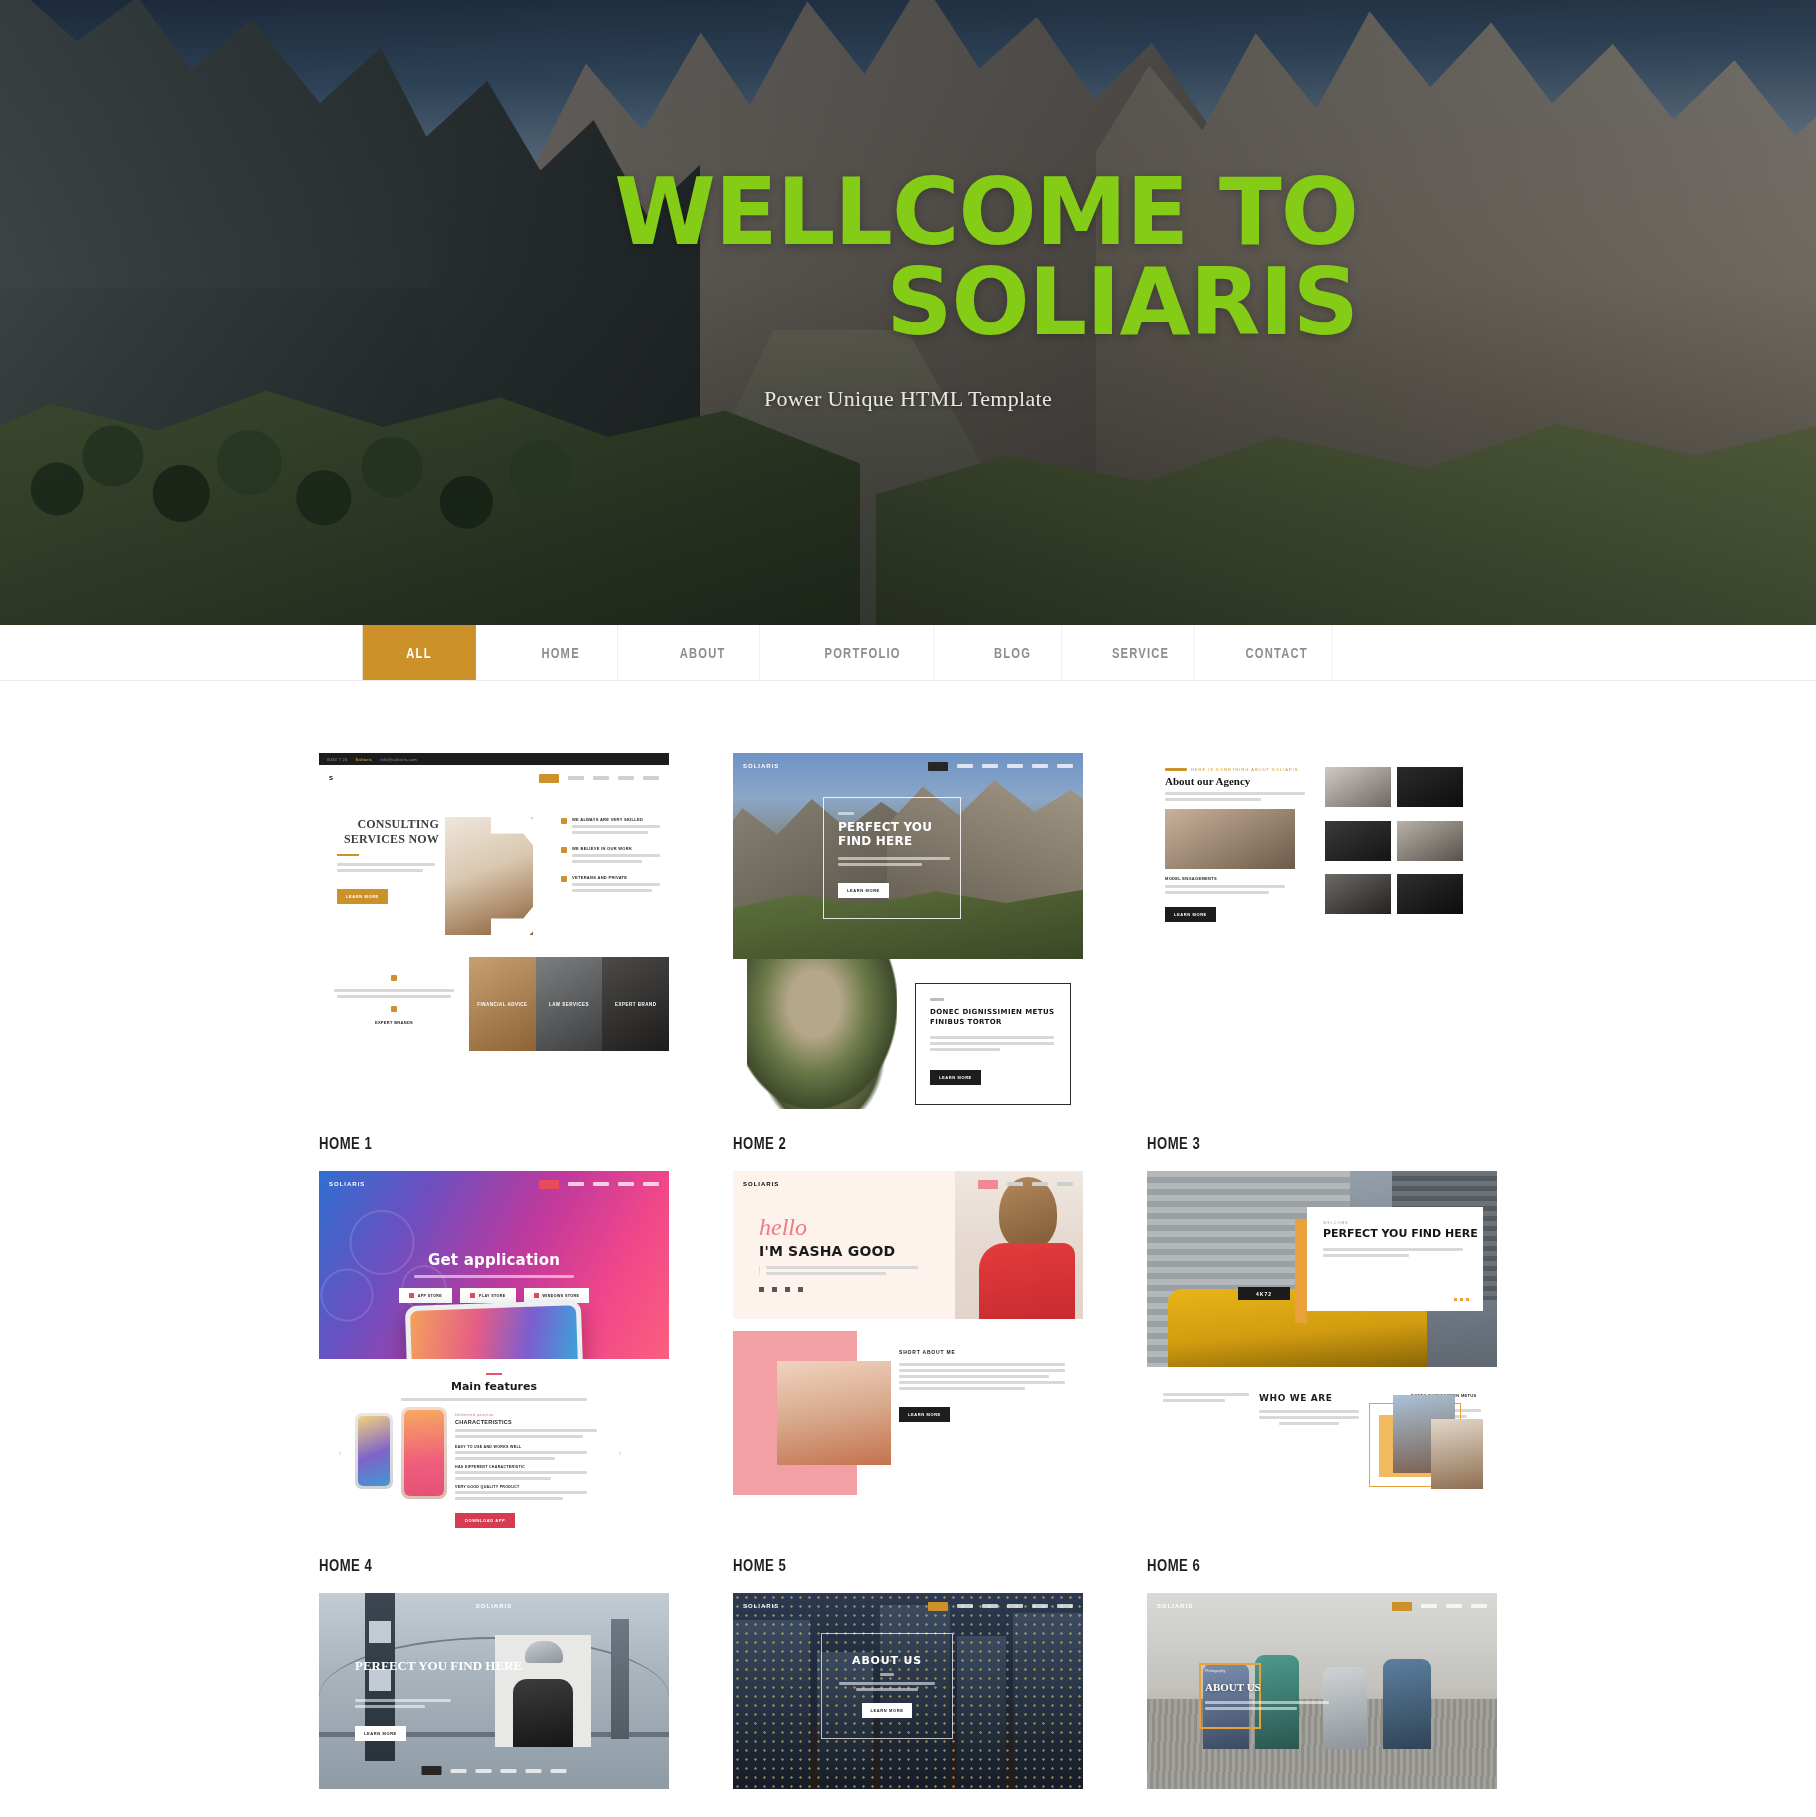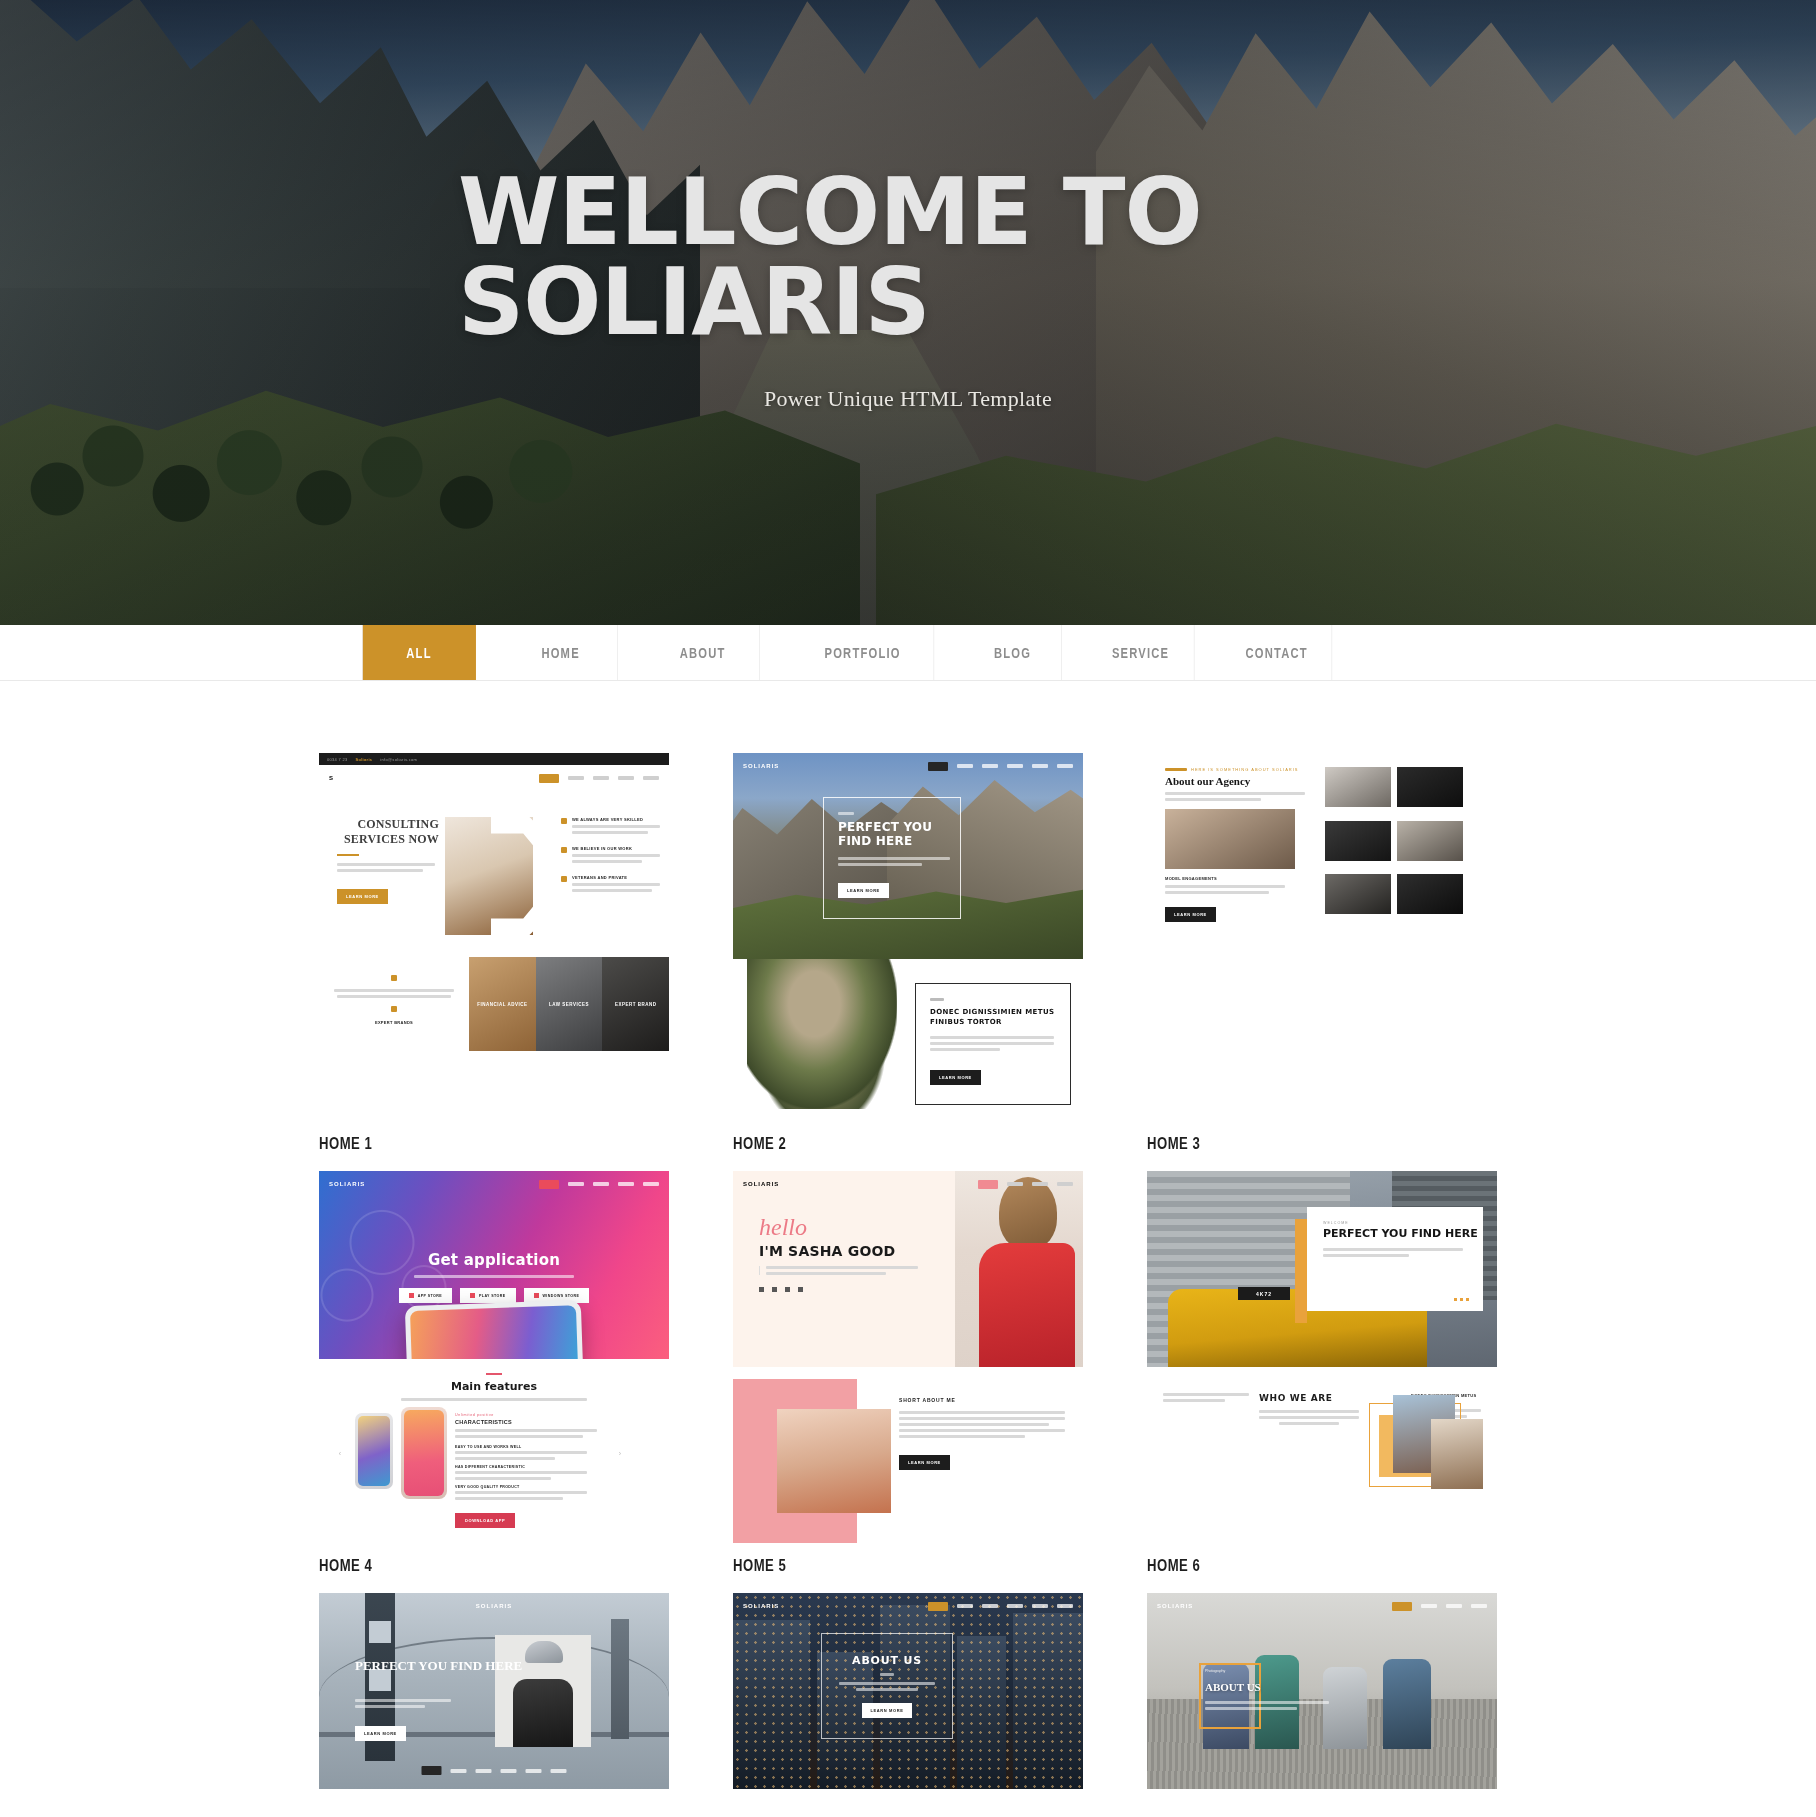--- a/index.html
+++ b/index.html
@@ -74,27 +74,27 @@
     position:absolute; inset:0;
     background:linear-gradient(180deg, rgba(18,22,28,.42) 0%, rgba(18,22,28,.22) 45%, rgba(18,22,28,.30) 100%);
   }
   .hero-inner {
     position:absolute; inset:0;
     display:flex; flex-direction:column;
     align-items:center; justify-content:flex-start;
     padding-top:168px;
   }
   .hero-title {
-    color:#e5e5e5;
+    color:#84cc16;
     font-family:"DejaVu Sans", sans-serif;
     font-weight:700;
     font-size:92px;
     line-height:.98;
     letter-spacing:-1px;
-    text-align:left;
+    text-align:right;
     max-width:900px;
     text-shadow:0 2px 10px rgba(0,0,0,.25);
   }
   .hero-sub {
     margin-top:38px;
     color:#e9e7e2;
     font-family:"Liberation Serif", serif;
     font-size:22px;
     letter-spacing:.3px;
     text-shadow:0 1px 5px rgba(0,0,0,.45);
@@ -286,21 +286,21 @@
   .h4-h { text-align:center; font-family:"DejaVu Sans", sans-serif; font-weight:700;
           font-size:11px; color:#1a1a1a; }
   .h4-row { display:flex; gap:8px; padding:12px 14px 0; align-items:flex-start; }
   .h4-ph1 { width:38px; height:76px; border-radius:7px; background:linear-gradient(170deg,#e8e8ea,#cfd0d4); padding:3px; }
   .h4-ph1 div{ width:100%; height:100%; border-radius:5px; background:linear-gradient(160deg,#f1d27f,#7f63c9 55%,#3e9ad0); }
   .h4-ph2 { width:46px; height:92px; border-radius:8px; background:linear-gradient(170deg,#f0dcd4,#d8bdb3); padding:3px; margin-top:-6px; }
   .h4-ph2 div{ width:100%; height:100%; border-radius:6px; background:linear-gradient(175deg,#f7a95f,#ef5e7c 60%,#e74f76); }
   .h4-feat { width:150px; }
 
   
-  .h5-hero { height:196px; background:#fdf3ec; position:relative; overflow:hidden; display:flex; }
+  .h5-hero { height:148px; background:#fdf3ec; position:relative; overflow:hidden; display:flex; }
   .h5-l { width:230px; padding:44px 0 0 26px; }
   .h5-hello { font-family:"Liberation Serif", serif; font-style:italic; font-size:24px;
               color:#ec7a86; line-height:1; }
   .h5-n { font-family:"DejaVu Sans", sans-serif; font-weight:700; font-size:14px;
           color:#1a1a1a; margin-top:4px; letter-spacing:.2px; }
   .h5-soc { display:flex; gap:8px; margin-top:12px; }
   .h5-soc i { width:5px; height:5px; background:#575757; font-style:normal; display:block; }
   .h5-girl { position:absolute; right:0; top:0; width:128px; height:196px;
     background:linear-gradient(180deg,#efe7e0 0%,#e4d8cf 40%,#ded2c9 100%); }
   .h5-hair { position:absolute; right:26px; top:6px; width:58px; height:72px;

